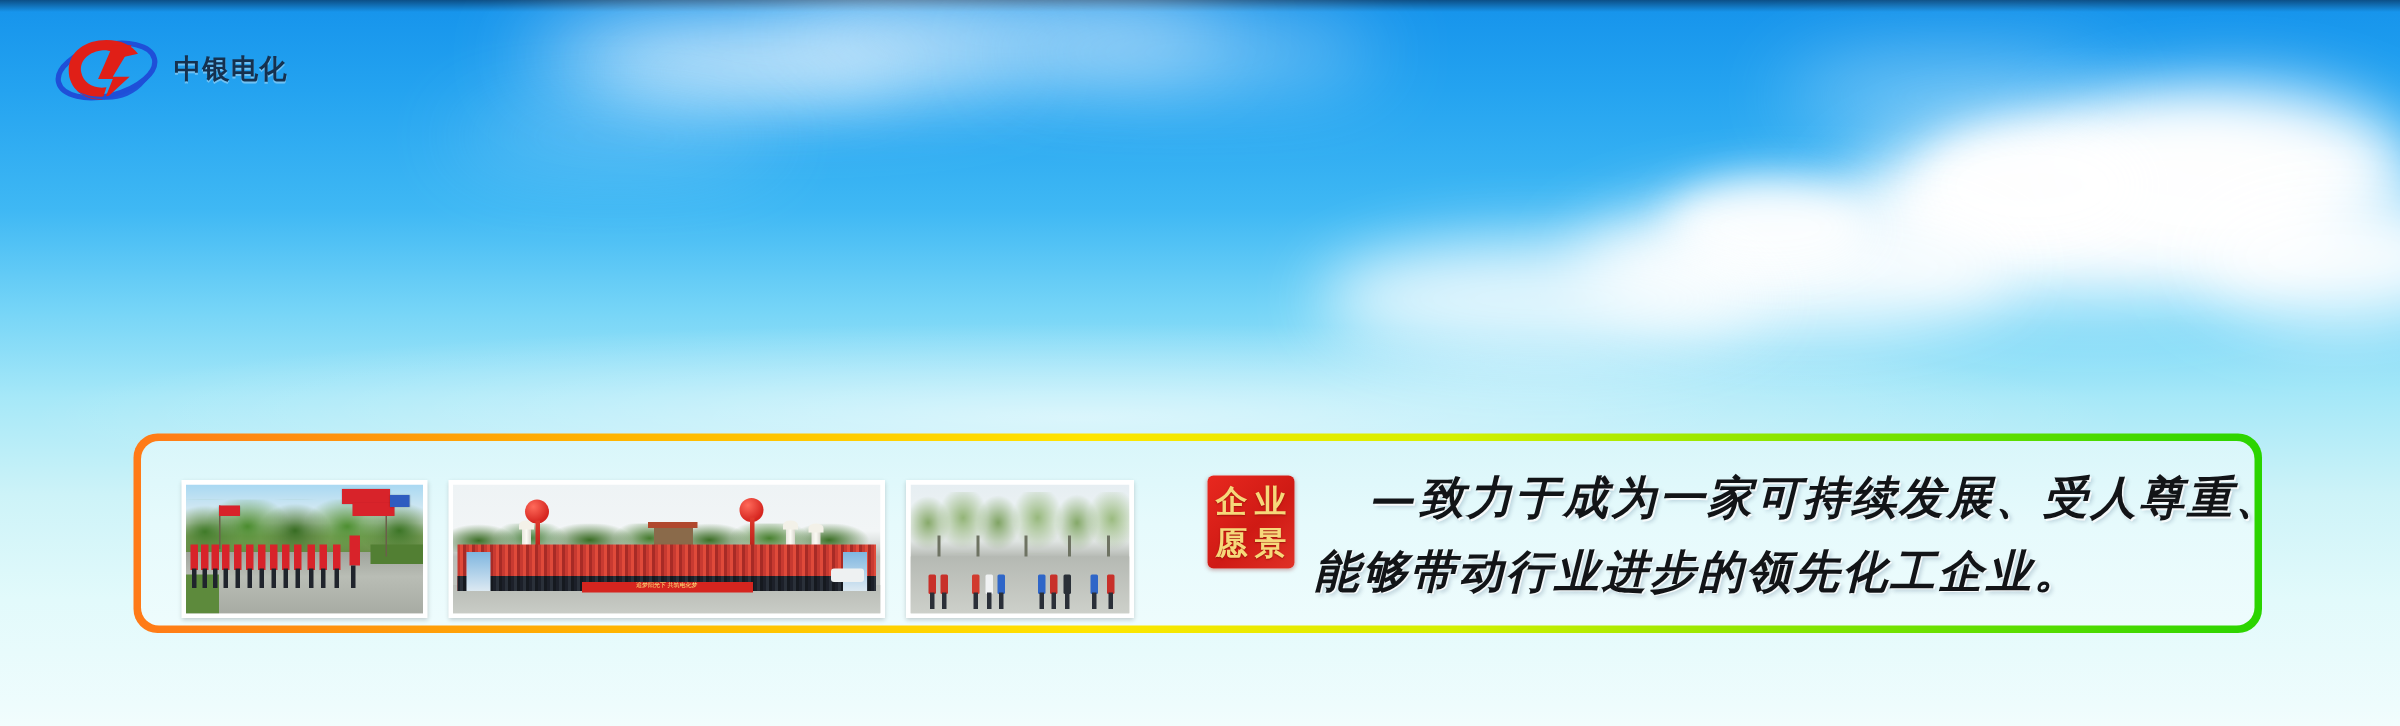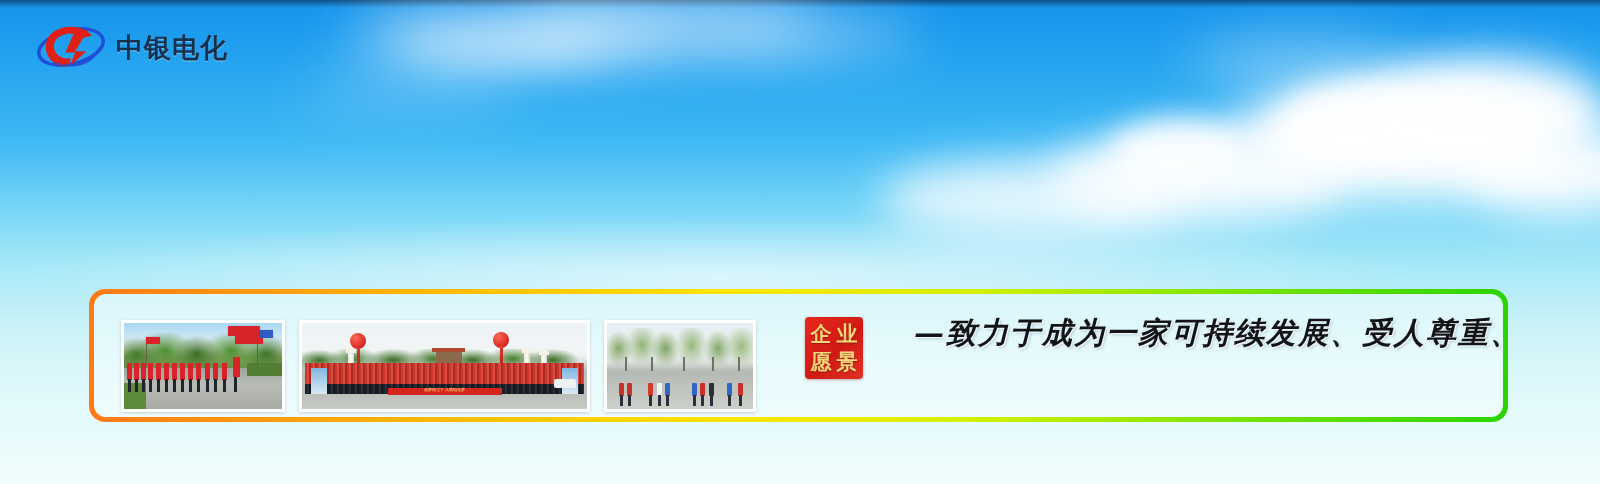--- a/index.html
+++ b/index.html
@@ -70,21 +70,21 @@
   #logo-block {
     position: absolute;
     left: 36px;
     top: 20px;
     display: flex;
     align-items: center;
     gap: 10px;
   }
   #logo-mark { width: 70px; height: 54px; display: block; }
   #logo-wordmark {
-    font-size: 27px;
+    font-size: 18px;
     font-weight: bold;
     color: #15314f;
     letter-spacing: 1px;
     line-height: 1;
     white-space: nowrap;
     text-shadow: 0 1px 0 rgba(255,255,255,.35);
     font-family: "DejaVu Sans", "Liberation Sans", sans-serif;
   }
 
   
@@ -478,18 +478,19 @@
 
       <div id="seal">
         <span>企</span>
         <span>业</span>
         <span>愿</span>
         <span>景</span>
       </div>
 
       <div id="tagline">
         <div class="tag-line" id="tag-line-1">—致力于成为一家可持续发展、受人尊重、</div>
+        <div class="tag-line" id="tag-line-2">能够带动行业进步的领先化工企业。</div>
       </div>
 
     </div>
   </div>
 
 </div>
 
 </body></html>

